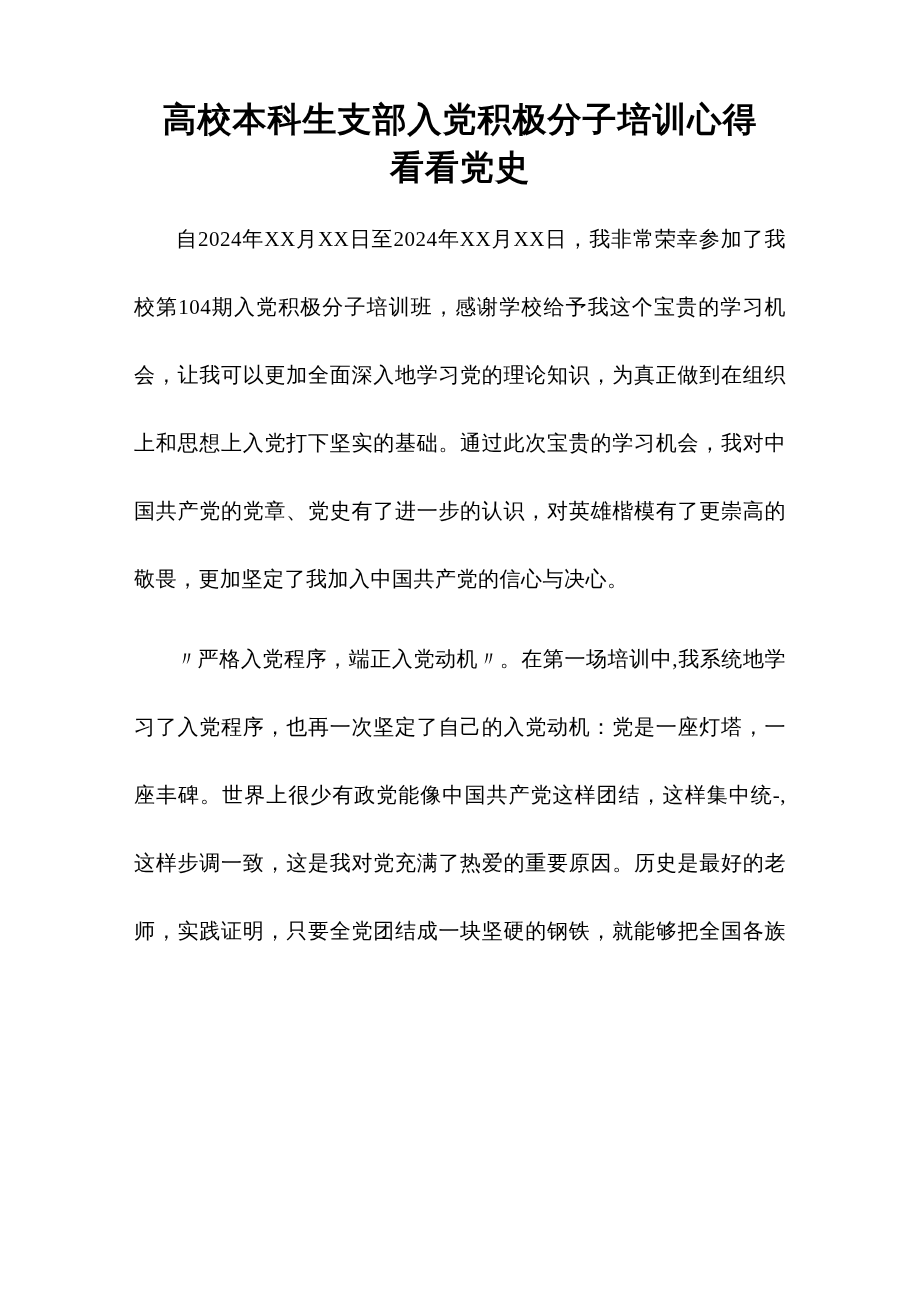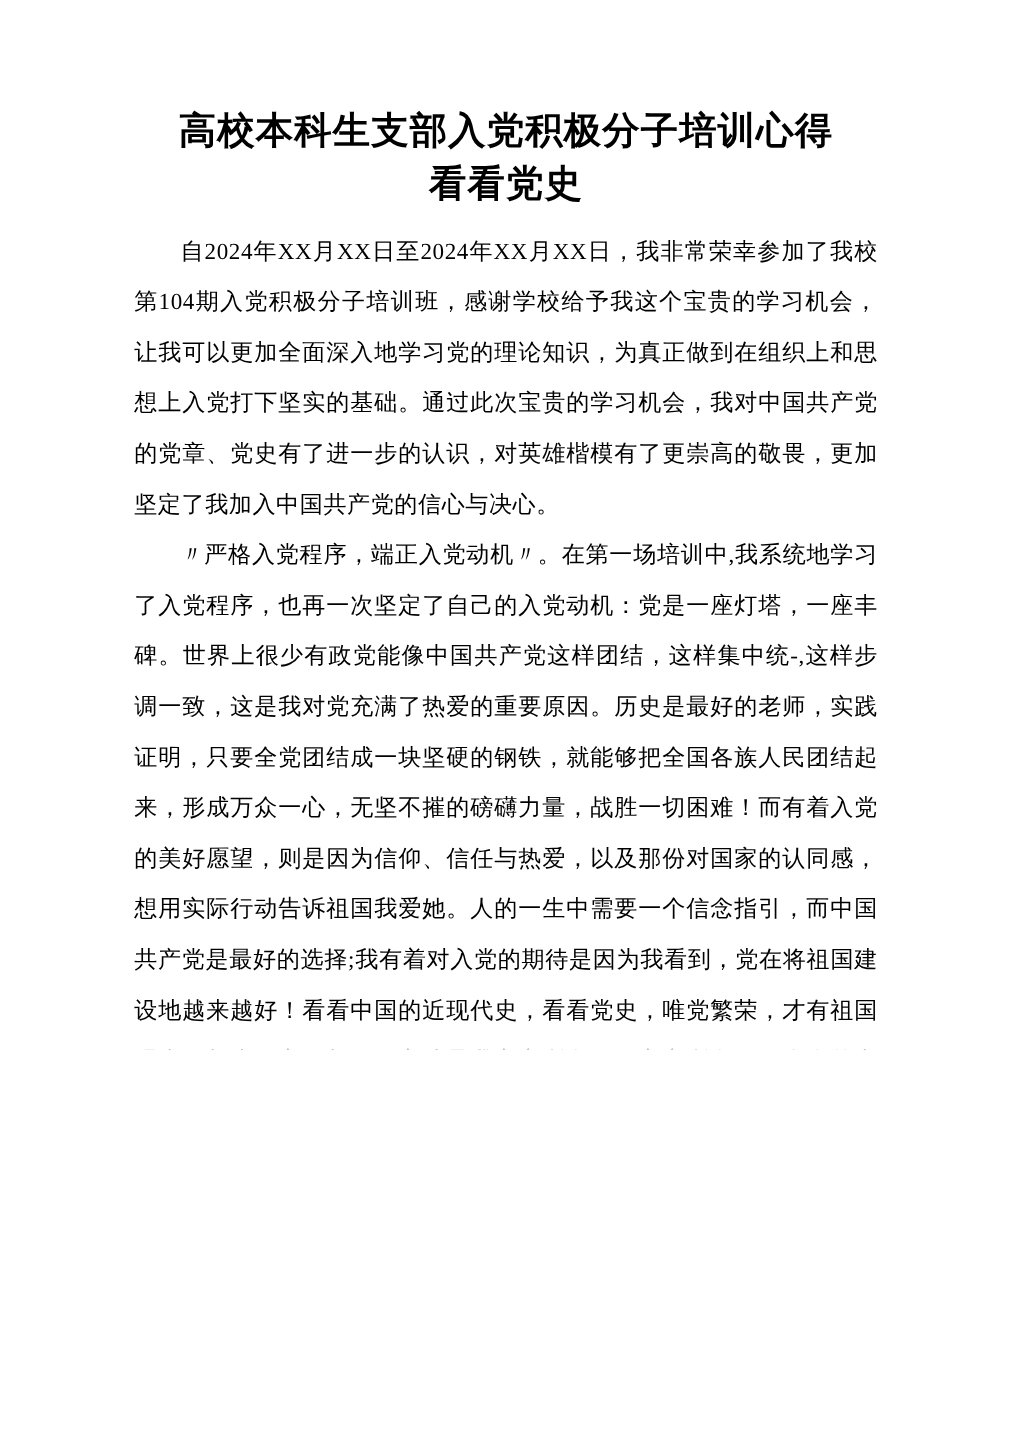--- a/index.html
+++ b/index.html
@@ -24,23 +24,23 @@
     font-size: 34px;
     font-weight: bold;
     text-align: center;
     line-height: 1.4;
     letter-spacing: 1px;
   }
   .title-line {
     display: block;
   }
   .doc-body p {
-    margin: 0;
+    margin: 12px;
     font-size: 21px;
-    line-height: 46px;
+    line-height: 68px;
     text-align: justify;
     text-indent: 2em;
     letter-spacing: 0.5px;
     word-break: break-all;
   }
   .doc-body {
     margin-top: 14px;
   }
 </style>
 </head>

